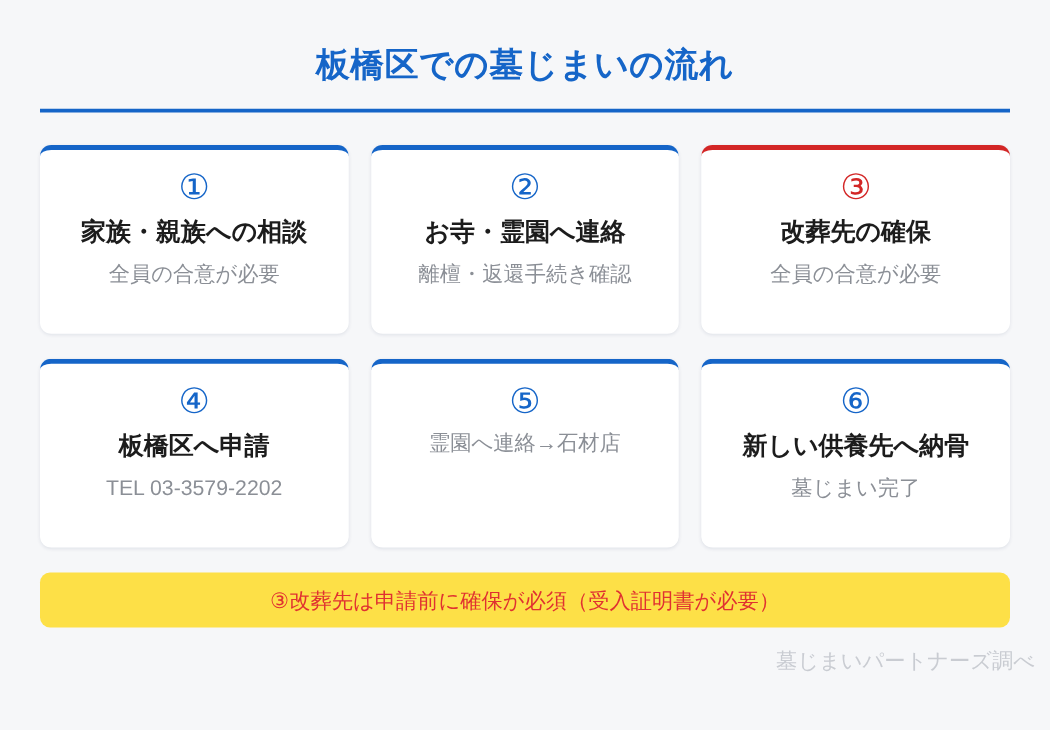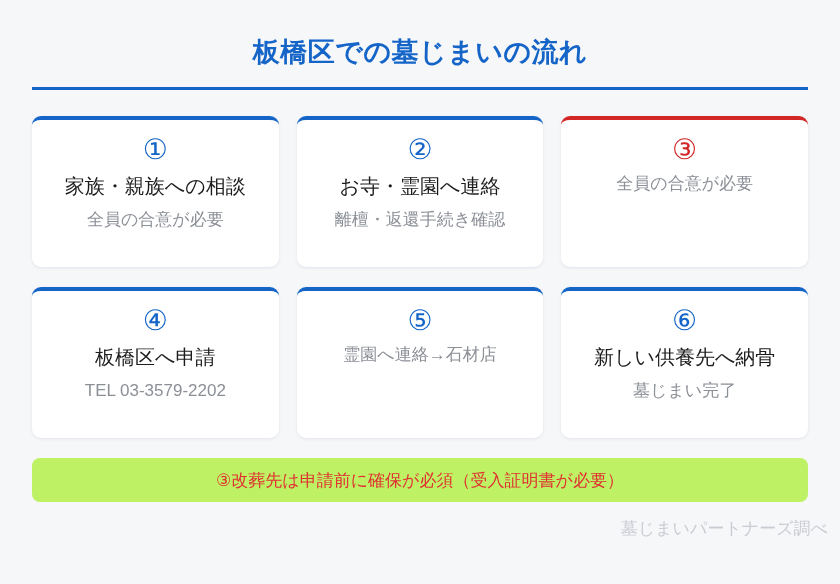--- a/index.html
+++ b/index.html
@@ -69,39 +69,39 @@
     line-height: 1;
     color: #1565c8;
     font-weight: normal;
     margin-bottom: 10px;
   }
   .card.accent-red .card-number {
     color: #d32626;
   }
   .card-title {
     font-size: 20px;
-    font-weight: normal;
+    font-weight: bold;
     color: #1c1c1c;
     line-height: 1.25;
     margin-bottom: 11px;
     text-align: right;
     white-space: nowrap;
   }
   .card-sub {
     font-size: 17px;
     color: #8b8f96;
     line-height: 1.2;
     text-align: left;
     white-space: nowrap;
   }
 
   
   .note {
     margin: 20px 32px 0 32px;
-    background: #bef264;
+    background: #fde047;
     border-radius: 8px;
     height: 44px;
     display: flex;
     align-items: center;
     justify-content: center;
   }
   .note-text {
     font-size: 17px;
     color: #e03131;
     line-height: 1;
@@ -137,20 +137,21 @@
     </div>
 
     <div class="card">
       <div class="card-number">②</div>
       <div class="card-title">お寺・霊園へ連絡</div>
       <div class="card-sub">離檀・返還手続き確認</div>
     </div>
 
     <div class="card accent-red">
       <div class="card-number">③</div>
+      <div class="card-title">改葬先の確保</div>
       <div class="card-sub">全員の合意が必要</div>
     </div>
 
     <div class="card">
       <div class="card-number">④</div>
       <div class="card-title">板橋区へ申請</div>
       <div class="card-sub">TEL 03-3579-2202</div>
     </div>
 
     <div class="card">

